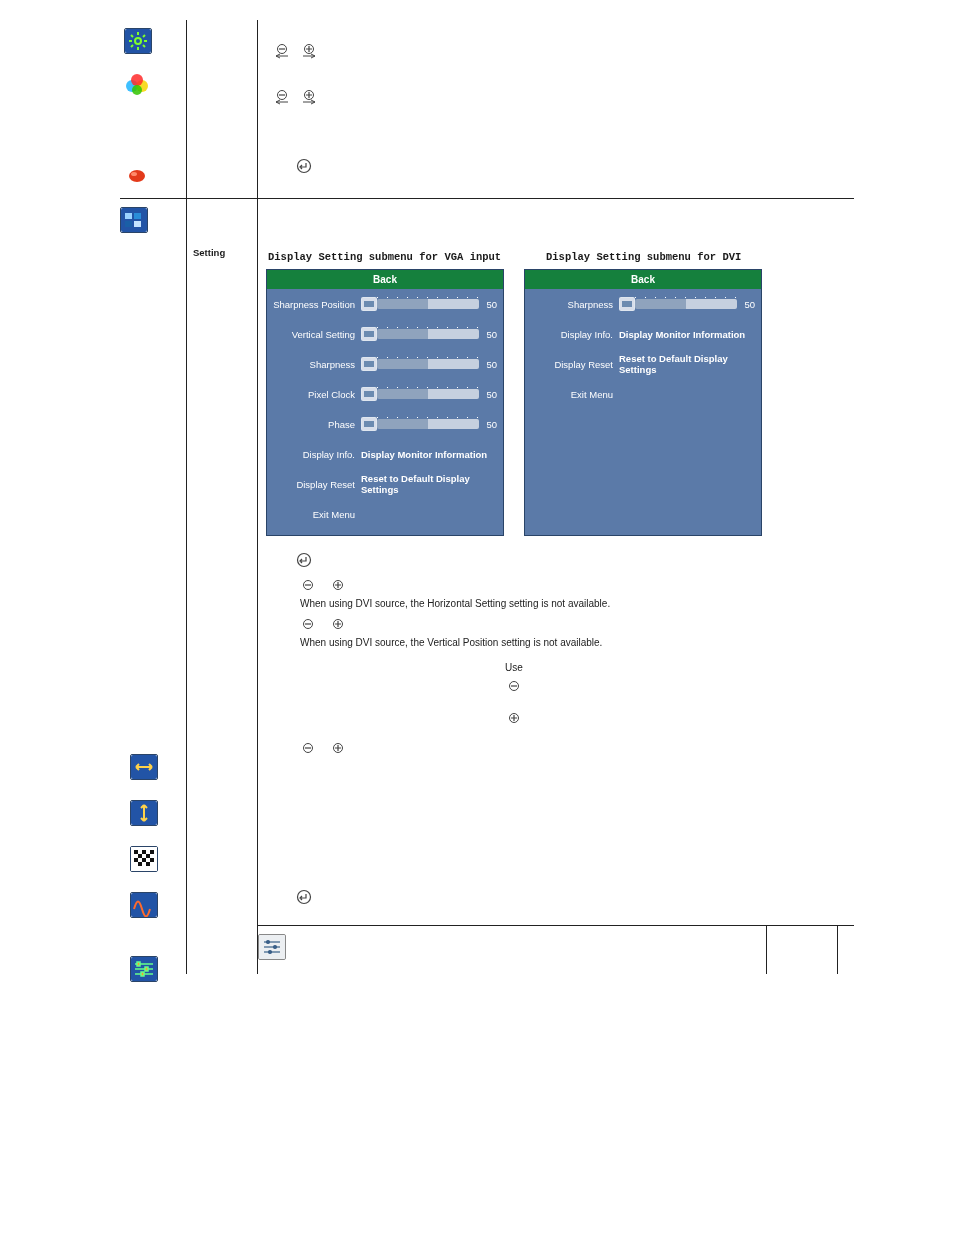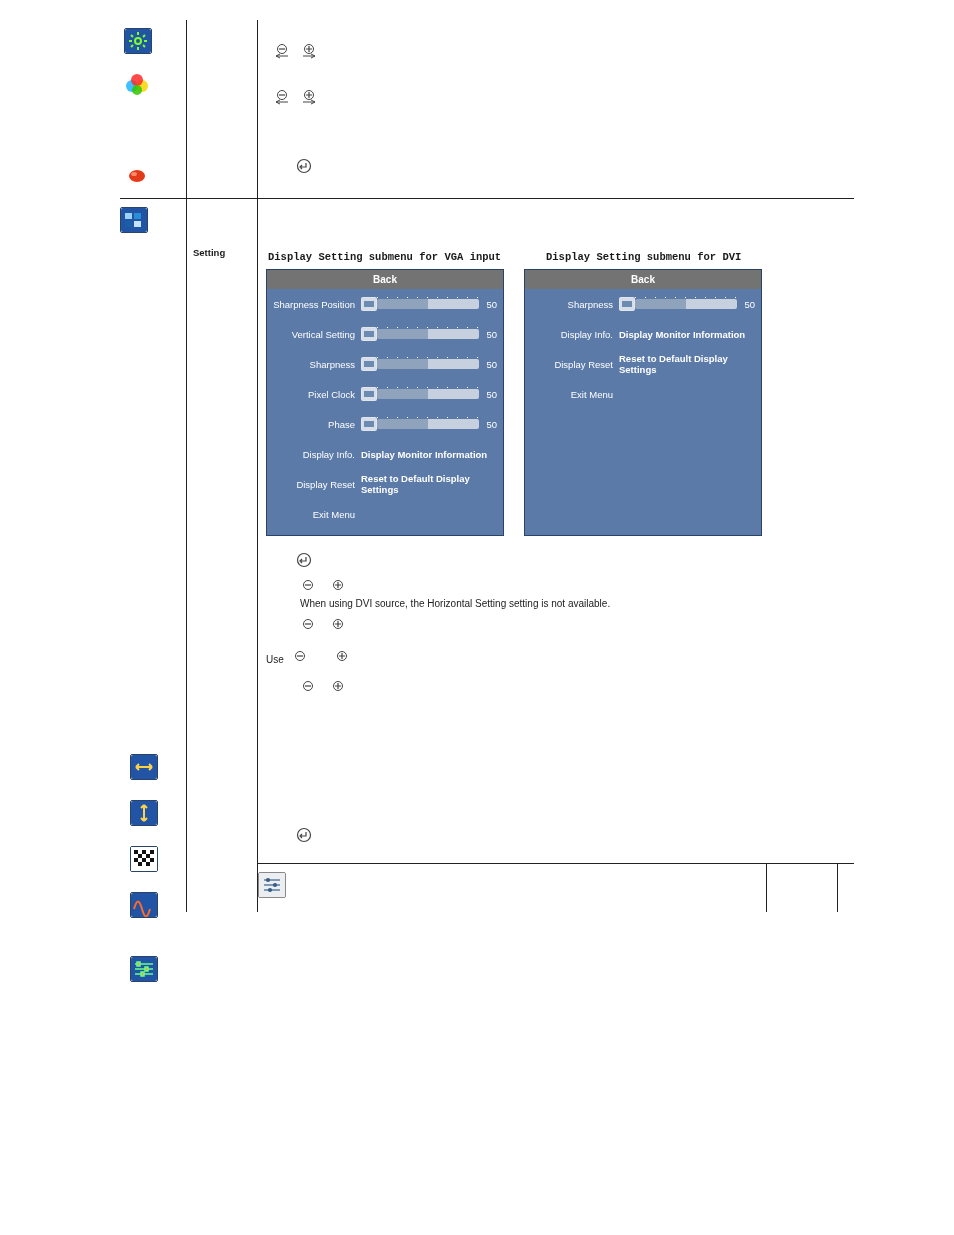--- a/index.html
+++ b/index.html
@@ -22,28 +22,28 @@
   .col-content{padding:4px 4px 4px 8px;}
   .section-sep{border-top:1.5px solid #222;}
   .iconbox{width:26px;height:24px;border:1px solid #2a4468;border-radius:2px;margin:4px 0;}
   .iconbox svg{display:block;}
 
   .minus-plus-icons{display:inline-flex;align-items:center;gap:14px;margin:2px 0 2px 8px;}
   .mp-icon{width:16px;height:16px;}
   .enter-icon{width:16px;height:16px;display:inline-block;vertical-align:middle;}
 
   .body-note{font-size:10px;color:#222;margin-left:34px;display:block;}
-  .use-row{display:flex;align-items:center;gap:8px;margin:6px 0 4px 0;}
+  .use-row{display:flex;align-items:center;gap:8px;margin:6px 0 4px 0;flex-direction:column;}
   .use-row .use-label{font-size:10px;}
 
   
   .submenu-section-title{font-weight:bold;font-size:10.5px;margin:6px 0 6px 2px;display:block;}
   .panels{display:flex;gap:20px;}
   .panel{background:var(--panel-blue);border:1px solid var(--panel-border);width:236px;padding-bottom:6px;position:relative;}
-  .panel .panel-header{background:#737373;color:#fff;font-size:10px;font-weight:bold;text-align:center;padding:4px 3px;}
+  .panel .panel-header{background:#15803d;color:#fff;font-size:10px;font-weight:bold;text-align:center;padding:4px 3px;}
   .panel .row{display:flex;align-items:center;min-height:26px;padding:2px 6px;gap:6px;}
   .panel .row-label{width:82px;color:#fff;font-size:9.5px;text-align:right;flex:0 0 82px;}
   .panel .row-value{flex:1;display:flex;align-items:center;gap:0;}
   .panel .slider-glyph{width:16px;height:14px;background:#dfe6ef;border-radius:2px;display:flex;align-items:center;justify-content:center;}
   .panel .slider{flex:1;height:10px;background:linear-gradient(to right,#8fa3bd 0%, #8fa3bd 50%, #c6d0df 50%, #c6d0df 100%);border-radius:2px;position:relative;}
   .panel .slider::after{content:'';position:absolute;left:0;right:0;top:-2px;height:1px;background:repeating-linear-gradient(to right,#fff 0 1px, transparent 1px 10px);}
   .panel .slider-val{color:#fff;font-size:9.5px;width:18px;text-align:right;}
   .panel .row-action{color:#fff;font-size:9.5px;font-weight:bold;}
 
   .content-spacer{height:18px;}
@@ -347,20 +347,21 @@
                     <path d="M5 5 h6" stroke="#444" stroke-width="1.2"></path>
                   </svg>
             </span>
             <span class="mp-icon">
               <svg viewBox="0 0 16 16">
                     <circle cx="8" cy="5" r="4.5" fill="none" stroke="#444"></circle>
                     <path d="M5 5 h6 M8 2 v6" stroke="#444" stroke-width="1.2"></path>
                   </svg>
             </span>
           </div>
+          <span class="body-note">When using DVI source, the Vertical Position setting is not available.</span>
         </td>
       </tr>
       <tr>
         <td class="col-content">
           <div class="use-row">
             <span class="use-label">Use</span>
             <span class="mp-icon">
               <svg viewBox="0 0 16 16">
                     <circle cx="8" cy="5" r="4.5" fill="none" stroke="#444"></circle>
                     <path d="M5 5 h6" stroke="#444" stroke-width="1.2"></path>

